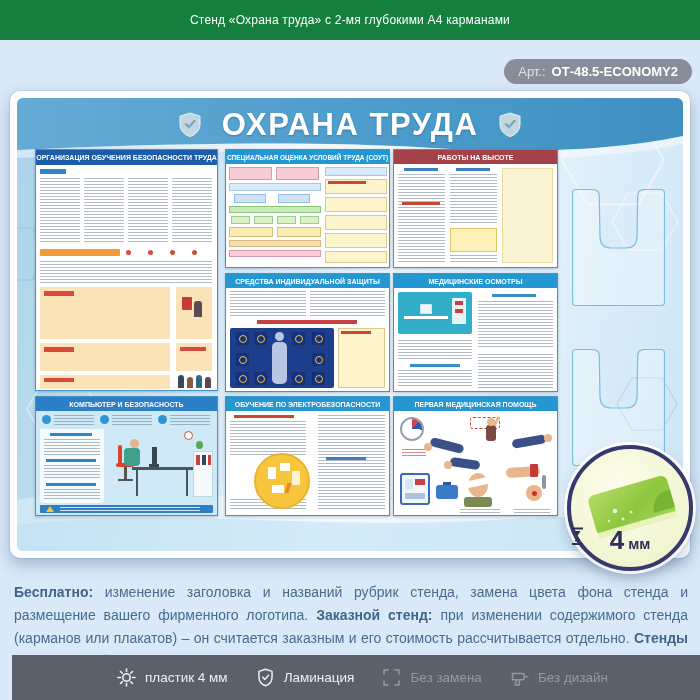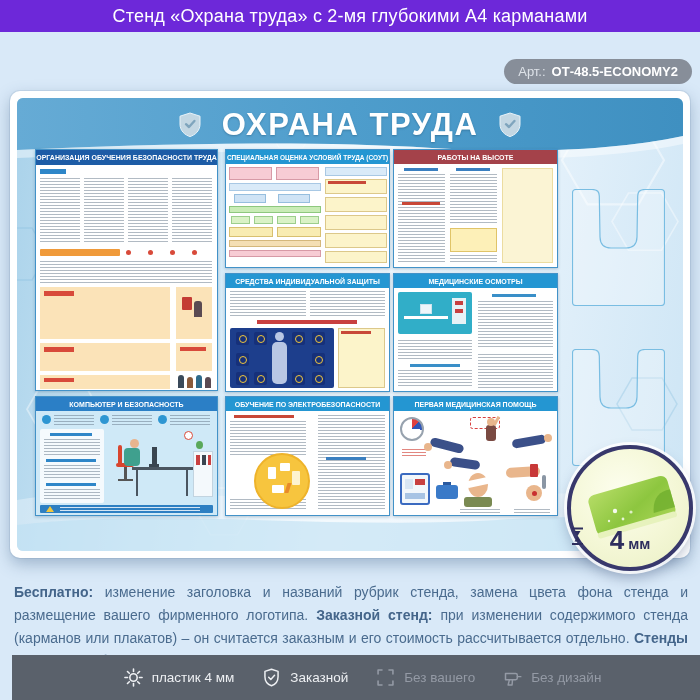--- a/index.html
+++ b/index.html
@@ -1,21 +1,21 @@
 <!DOCTYPE html>
 <html><head>
 <meta charset="utf-8">
 <style>
   html,body{margin:0;padding:0;}
   body{width:700px;height:700px;font-family:"Liberation Sans","DejaVu Sans",sans-serif;}
   .page{position:relative;width:700px;height:700px;background:#d9e9f8;overflow:hidden;}
 
   
-  .titlebar{position:absolute;left:0;top:0;width:700px;height:32px;background:#6d28d9;
-    display:flex;align-items:center;justify-content:center;color:#fff;font-size:18px;letter-spacing:.2px;}
+  .titlebar{position:absolute;left:0;top:0;width:700px;height:40px;background:#15803d;
+    display:flex;align-items:center;justify-content:center;color:#fff;font-size:12px;letter-spacing:.2px;}
 
   
   .artbadge{position:absolute;top:59px;right:8px;height:25px;border-radius:13px;background:#878e99;
     display:flex;align-items:center;gap:6px;padding:0 14px;font-size:13px;color:#dde2e8;}
   .artbadge b{color:#fff;font-weight:bold;}
 
   
   .stand{position:absolute;left:10px;top:91px;width:680px;height:467px;background:#fff;border-radius:10px;
     box-shadow:0 6px 16px rgba(60,95,135,.38),0 0 0 1px rgba(150,175,200,.25);z-index:1;}
   .stand-in{position:absolute;inset:7px;border-radius:6px;overflow:hidden;
@@ -402,30 +402,30 @@
             <line x1="16.8" y1="7.2" x2="18.9" y2="5.1"></line>
         </g>
       </svg>
       <span>пластик 4 мм</span>
     </div>
     <div class="fitem">
       <svg width="21" height="21" viewBox="0 0 24 24" fill="none" stroke="#eef0f3" stroke-width="1.7" stroke-linecap="round" stroke-linejoin="round">
         <path d="M12 2.5 L19.5 5 V11 C19.5 16.5 16.4 19.8 12 21.5 C7.6 19.8 4.5 16.5 4.5 11 V5 Z"></path>
         <polyline points="8.8,11.8 11.2,14.2 15.5,9.5"></polyline>
       </svg>
-      <span>Заказной</span>
+      <span>Ламинация</span>
     </div>
     <div class="fitem dim">
       <svg width="21" height="21" viewBox="0 0 24 24" fill="none" stroke="#949aa5" stroke-width="1.8" stroke-linecap="round" stroke-linejoin="round">
         <polyline points="3.5,8 3.5,3.5 8,3.5"></polyline>
           <polyline points="16,3.5 20.5,3.5 20.5,8"></polyline>
         <polyline points="20.5,16 20.5,20.5 16,20.5"></polyline>
           <polyline points="8,20.5 3.5,20.5 3.5,16"></polyline>
       </svg>
-      <span>Без вашего</span>
+      <span>Без замена</span>
     </div>
     <div class="fitem dim">
       <svg width="21" height="21" viewBox="0 0 24 24" fill="none" stroke="#949aa5" stroke-width="1.7" stroke-linecap="round" stroke-linejoin="round">
         <path d="M4 7.5 H15.5 A2 2 0 0 1 17.5 9.5 V12.5 A2 2 0 0 1 15.5 14.5 H4 Z"></path>
         <line x1="17.5" y1="11" x2="21.5" y2="11"></line>
         <path d="M8.5 14.5 L7 20.5 H11.5 L12 14.5"></path>
       </svg>
       <span>Без дизайн</span>
     </div>
   </footer>

